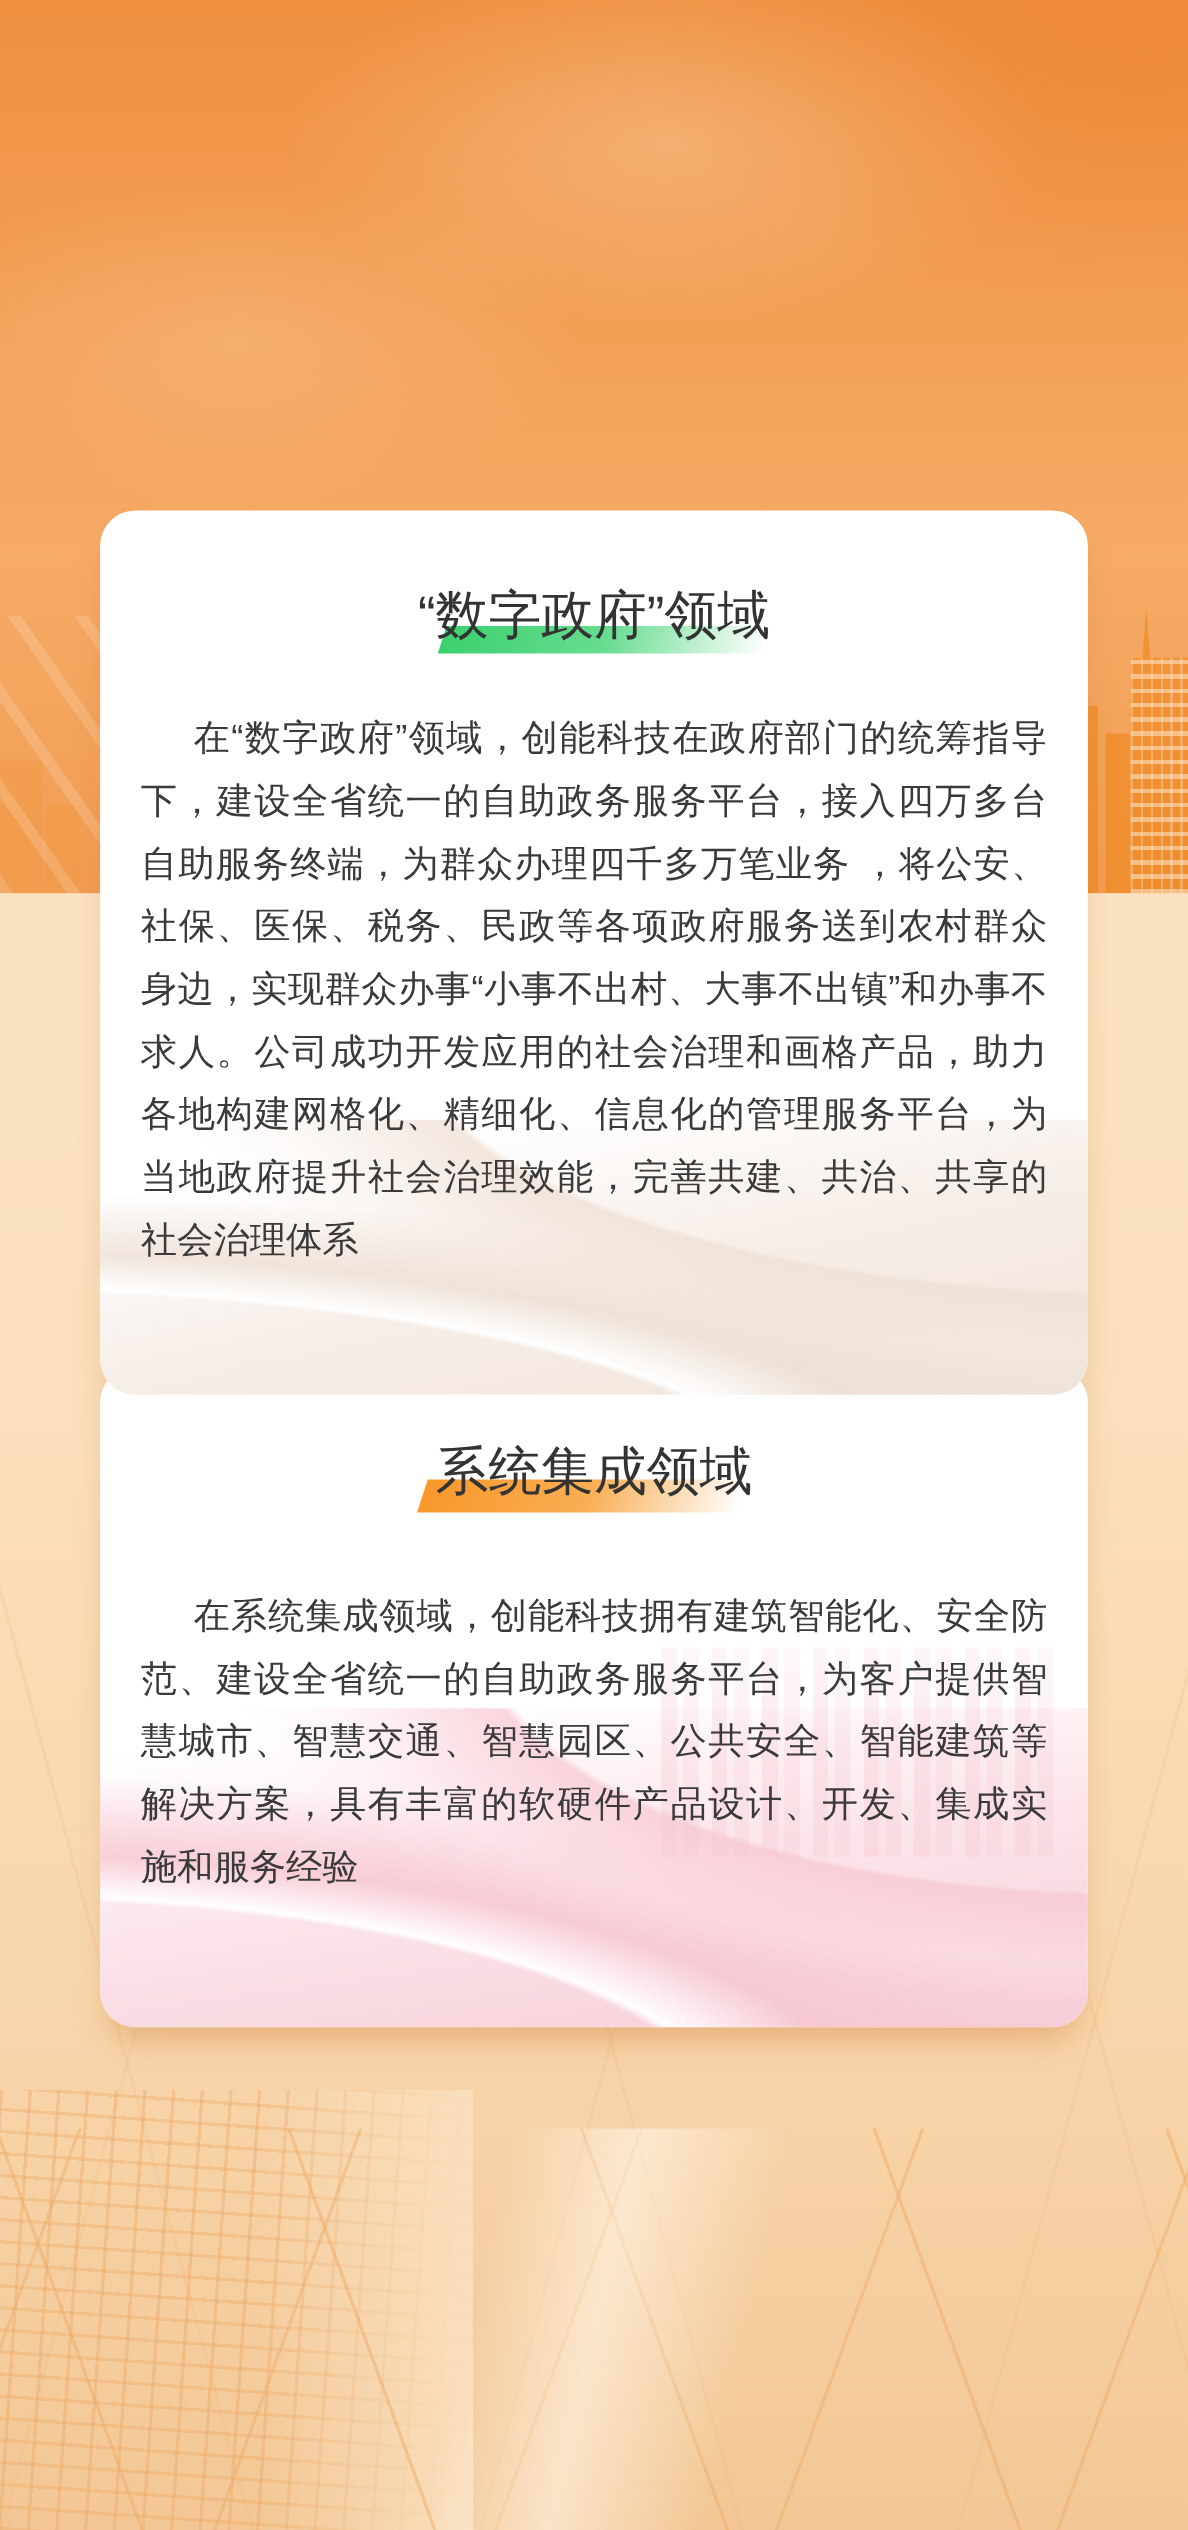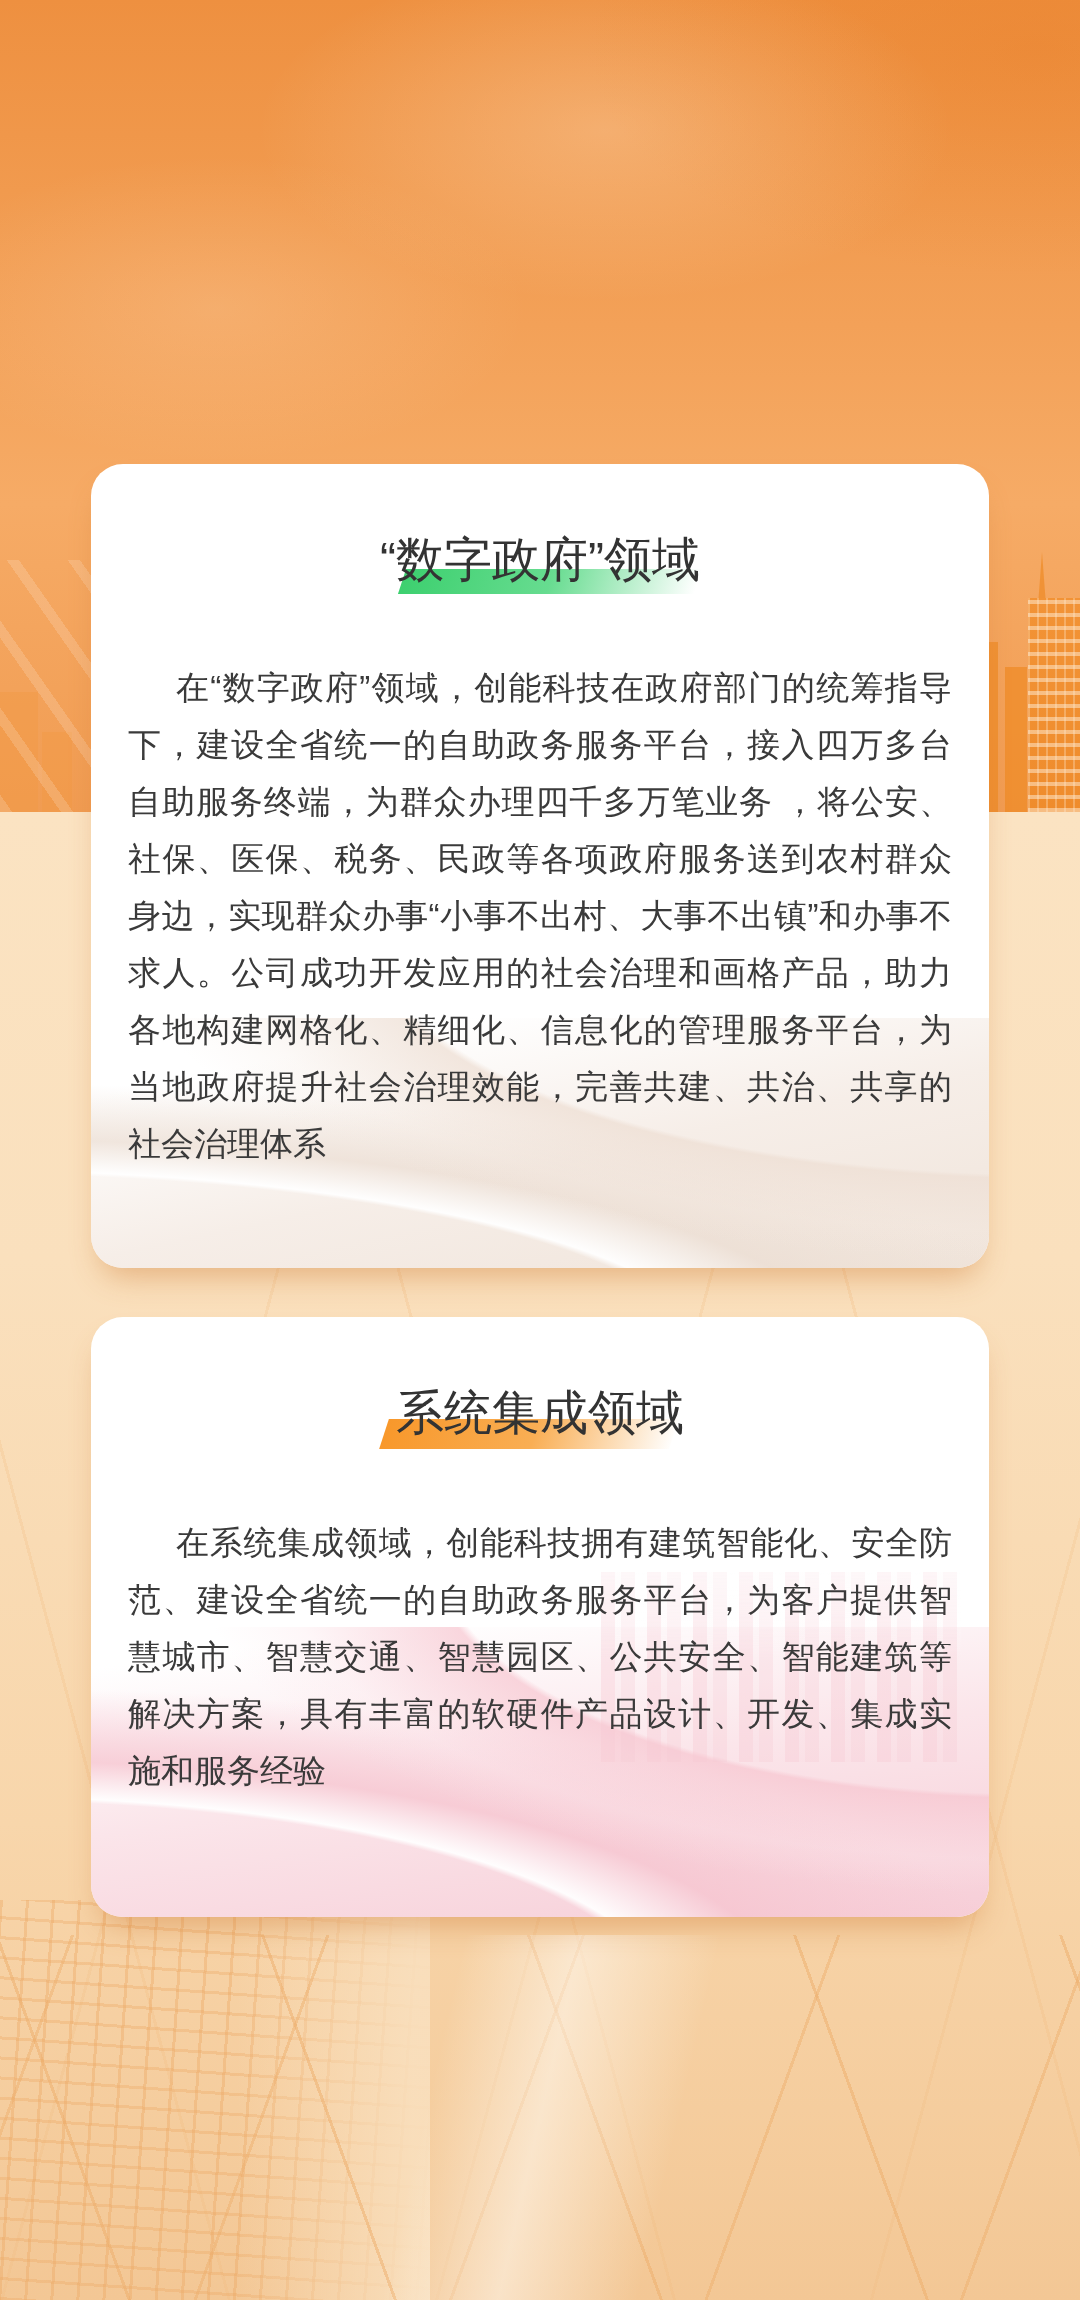--- a/index.html
+++ b/index.html
@@ -64,37 +64,37 @@
   }
 
   
   .card{
     position:absolute;left:91px;width:898px;
     background:#ffffff;border-radius:32px;
     box-shadow:0 18px 30px -10px rgba(205,120,48,.45);
     overflow:hidden;
   }
   .card-1{top:464px;height:804px;}
-  .card-2{top:1317px;height:600px;}
+  .card-2{top:1243px;height:600px;}
 
   .title-wrap{position:relative;margin-top:68px;text-align:center;height:72px;z-index:2;}
   .title-inner{position:relative;display:inline-block;font-size:48px;line-height:56px;font-weight:500;color:#333;}
   .title-text{position:relative;z-index:1;}
   .hl{position:absolute;z-index:0;transform:skewX(-18deg);}
   .hl-green{left:22px;bottom:-6px;width:296px;height:25px;
     background:linear-gradient(90deg,#3dd06f 0%,#67dc90 50%,rgba(182,240,203,0) 100%);}
   .hl-orange{left:-12px;bottom:-8px;width:290px;height:30px;
     background:linear-gradient(90deg,#f8982b 0%,#f9ae54 52%,rgba(250,224,190,.05) 100%);}
 
   .body-text{
     position:absolute;left:37px;right:37px;z-index:2;
     font-size:33px;line-height:57px;color:#3a3a3a;
     text-align:justify;text-indent:48px;margin:0;
   }
-  .card-1 .body-text{top:195px;}
+  .card-1 .body-text{top:178px;}
   .card-2 .body-text{top:197px;}
 
   .decor{position:absolute;left:0;right:0;bottom:0;z-index:1;pointer-events:none;}
   .decor-1{
     height:250px;
     background:
       radial-gradient(130% 160% at 108% -30%,rgba(238,222,211,0) 58%,rgba(238,223,212,.75) 59%,rgba(244,232,223,.25) 72%,rgba(244,232,223,0) 80%),
       radial-gradient(160% 140% at -15% 135%,rgba(255,255,255,0) 52%,rgba(255,255,255,.95) 53%,rgba(235,221,210,.7) 62%,rgba(245,234,226,0) 78%),
       linear-gradient(168deg,rgba(246,238,231,0) 18%,rgba(243,232,224,.75) 55%,rgba(238,225,214,.9) 100%);
   }

